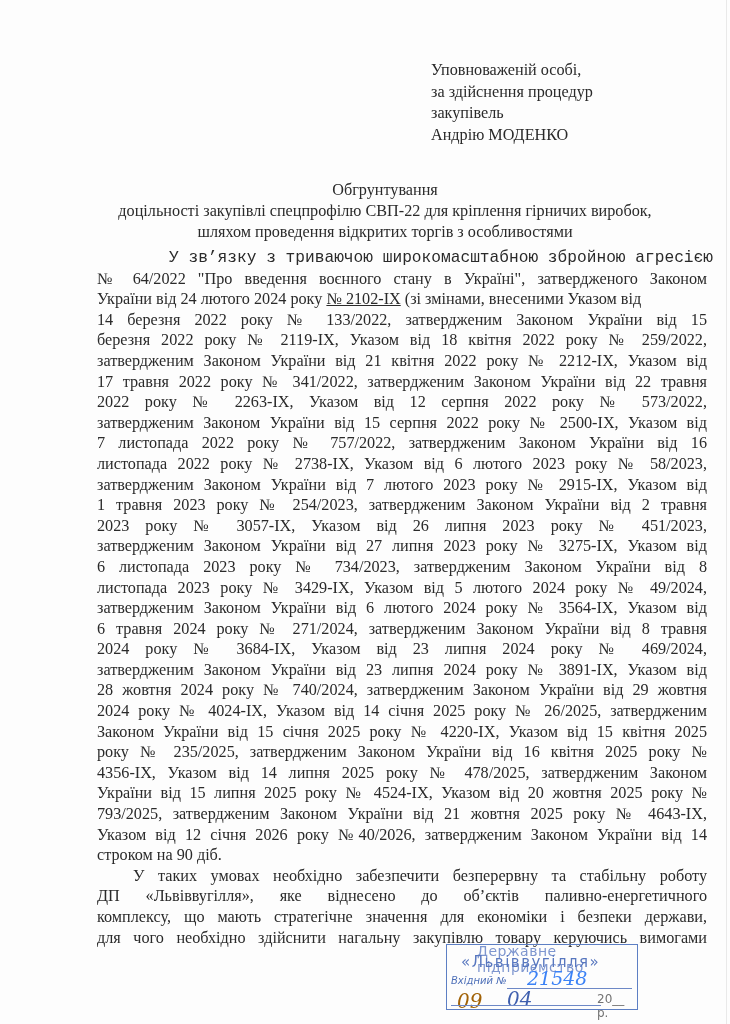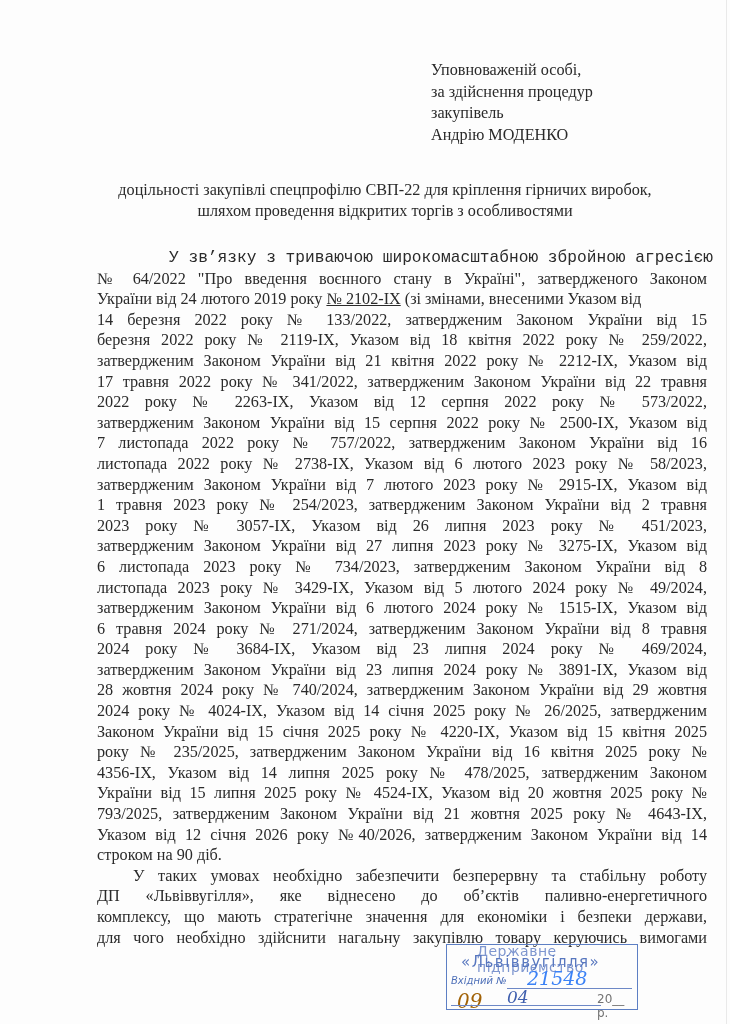--- a/index.html
+++ b/index.html
@@ -55,68 +55,69 @@
   .stamp-inc-no {
     position: absolute; left: 80px; top: 22px; font-size: 19px; font-style: italic;
     font-family: "DejaVu Serif", serif; color: #3b82f6;
   }
   .stamp-date-line { position: absolute; left: 4px; top: 60px; width: 150px; border-top: 1px solid #6d88c6; }
   .stamp-day {
     position: absolute; left: 10px; top: 44px; font-size: 20px; font-style: italic;
     font-family: "DejaVu Serif", serif; color: #a16207;
   }
   .stamp-month {
-    position: absolute; left: 60px; top: 42px; font-size: 17px; font-style: italic;
+    position: absolute; left: 60px; top: 42px; font-size: 20px; font-style: italic;
     font-family: "DejaVu Serif", serif; color: #3f5fae;
   }
   .stamp-year {
     position: absolute; left: 150px; top: 47px; font-size: 12px; color: #737373;
   }
 </style>
 </head>
 <body>
 
 <div class="page">
   <div class="right-edge"></div>
 
   <div class="addressee">
     <div>Уповноваженій особі,</div>
     <div>за здійснення процедур</div>
     <div>закупівель</div>
     <div>Андрію МОДЕНКО</div>
   </div>
 
   <div class="title">
+    <div>Обгрунтування</div>
     <div>доцільності закупівлі  спецпрофілю СВП-22 для кріплення гірничих виробок,</div>
     <div>шляхом проведення відкритих торгів з особливостями</div>
   </div>
 
   <div class="body">
     <div>
       <span class="line indent">У зв’язку з триваючою широкомасштабною збройною агресією</span>
       <span class="line">№ 64/2022 "Про введення воєнного стану в Україні", затвердженого Законом</span>
       <span class="line" style="text-align-last:left;">
-        <span>України від 24 лютого 2019 року </span><span class="u">№ 2102-IX</span>
+        <span>України від 24 лютого 2024 року </span><span class="u">№ 2102-IX</span>
         <span>(зі змінами, внесеними Указом від</span>
       </span>
       <span class="line">14 березня 2022 року № 133/2022, затвердженим Законом України від 15</span>
       <span class="line">березня 2022 року № 2119-IX, Указом від 18 квітня 2022 року № 259/2022,</span>
       <span class="line">затвердженим Законом України від 21 квітня 2022 року № 2212-IX, Указом від</span>
       <span class="line">17 травня 2022 року № 341/2022, затвердженим Законом України від 22 травня</span>
       <span class="line">2022 року № 2263-IX, Указом від 12 серпня 2022 року № 573/2022,</span>
       <span class="line">затвердженим Законом України від 15 серпня 2022 року № 2500-IX, Указом від</span>
       <span class="line">7 листопада 2022 року № 757/2022, затвердженим Законом України від 16</span>
       <span class="line">листопада 2022 року № 2738-IX, Указом від 6 лютого 2023 року № 58/2023,</span>
       <span class="line">затвердженим Законом України від 7 лютого 2023 року № 2915-IX, Указом від</span>
       <span class="line">1 травня 2023 року № 254/2023, затвердженим Законом України від 2 травня</span>
       <span class="line">2023 року № 3057-IX, Указом від 26 липня 2023 року № 451/2023,</span>
       <span class="line">затвердженим Законом України від 27 липня 2023 року № 3275-IX, Указом від</span>
       <span class="line">6 листопада 2023 року № 734/2023, затвердженим Законом України від 8</span>
       <span class="line">листопада 2023 року № 3429-IX, Указом від 5 лютого 2024 року № 49/2024,</span>
-      <span class="line">затвердженим Законом України від 6 лютого 2024 року № 1515-IX, Указом від</span>
+      <span class="line">затвердженим Законом України від 6 лютого 2024 року № 3564-IX, Указом від</span>
       <span class="line">6 травня 2024 року № 271/2024, затвердженим Законом України від 8 травня</span>
       <span class="line">2024 року № 3684-IX, Указом від 23 липня 2024 року № 469/2024,</span>
       <span class="line">затвердженим Законом України від 23 липня 2024 року № 3891-IX, Указом від</span>
       <span class="line">28 жовтня 2024 року № 740/2024, затвердженим Законом України від 29 жовтня</span>
       <span class="line">2024 року № 4024-IX, Указом від 14 січня 2025 року № 26/2025, затвердженим</span>
       <span class="line">Законом України від 15 січня 2025 року № 4220-IX, Указом від 15 квітня 2025</span>
       <span class="line">року № 235/2025, затвердженим Законом України від 16 квітня 2025 року №</span>
       <span class="line">4356-IX, Указом від 14 липня 2025 року № 478/2025, затвердженим Законом</span>
       <span class="line">України від 15 липня 2025 року № 4524-IX,  Указом від 20 жовтня 2025 року №</span>
       <span class="line">793/2025, затвердженим Законом України від 21 жовтня 2025 року № 4643-IX,</span>

